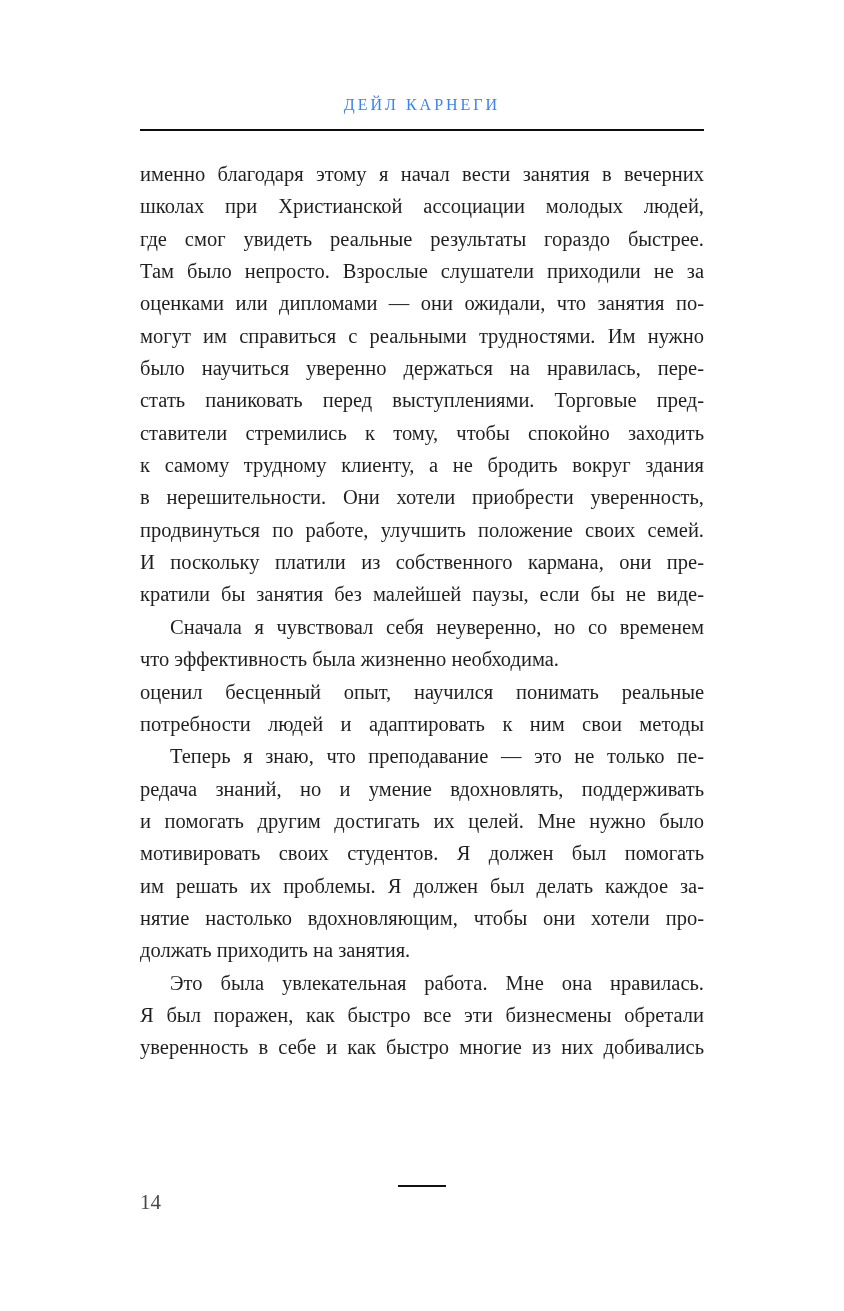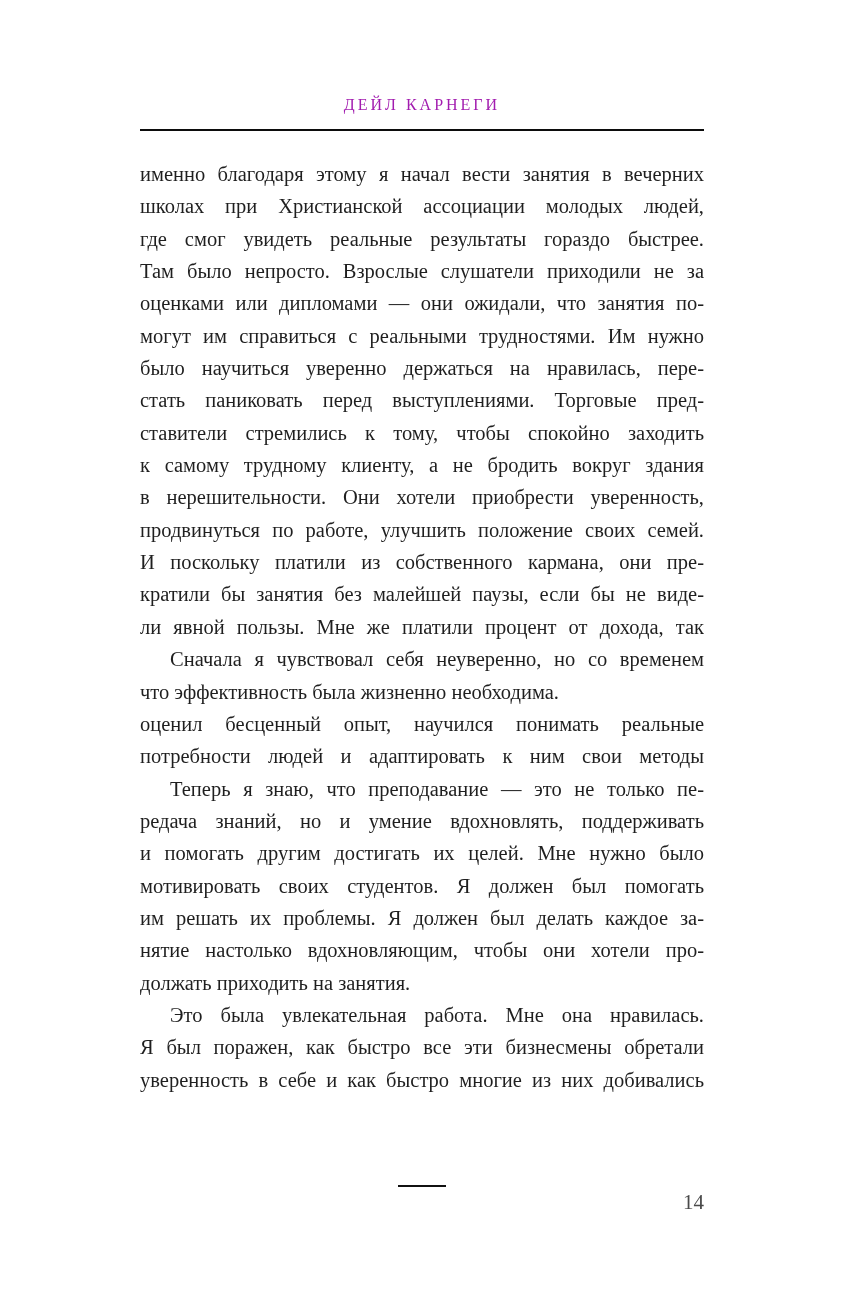--- a/index.html
+++ b/index.html
@@ -17,21 +17,21 @@
     overflow: hidden;
   }
   .running-header {
     position: absolute;
     left: 140px;
     width: 564px;
     top: 96px;
     text-align: center;
     font-size: 16px;
     letter-spacing: 3px;
-    color: #a21caf;
+    color: #3b82f6;
   }
   .header-rule {
     position: absolute;
     left: 140px;
     width: 564px;
     top: 129px;
     height: 0;
     border-top: 2.5px solid #0c0c0c;
   }
   .text-body {
@@ -62,21 +62,21 @@
     width: 48px;
     top: 1185px;
     height: 0;
     border-top: 2px solid #111111;
   }
   .page-number {
     position: absolute;
     left: 140px;
     width: 564px;
     top: 1190px;
-    text-align: right;
+    text-align: left;
     font-size: 21px;
     color: #4a4a4a;
   }
 </style>
 </head>
 <body>
 
 <div class="page">
 
   <div class="running-header">ДЕЙЛ КАРНЕГИ</div>
@@ -91,21 +91,20 @@
       <div class="line">оценками или дипломами — они ожидали, что занятия по-</div>
       <div class="line">могут им справиться с реальными трудностями. Им нужно</div>
       <div class="line">было научиться уверенно держаться на нравилась, пере-</div>
       <div class="line">стать паниковать перед выступлениями. Торговые пред-</div>
       <div class="line">ставители стремились к тому, чтобы спокойно заходить</div>
       <div class="line">к самому трудному клиенту, а не бродить вокруг здания</div>
       <div class="line">в нерешительности. Они хотели приобрести уверенность,</div>
       <div class="line">продвинуться по работе, улучшить положение своих семей.</div>
       <div class="line">И поскольку платили из собственного кармана, они пре-</div>
       <div class="line">кратили бы занятия без малейшей паузы, если бы не виде-</div>
-      <div class="line">ли явной пользы. Мне же платили процент от дохода, так</div>
       <div class="line indent">Сначала я чувствовал себя неуверенно, но со временем</div>
       <div class="line last">что эффективность была жизненно необходима.</div>
       <div class="line">оценил бесценный опыт, научился понимать реальные</div>
       <div class="line">потребности людей и адаптировать к ним свои методы</div>
       <div class="line indent">Теперь я знаю, что преподавание — это не только пе-</div>
       <div class="line">редача знаний, но и умение вдохновлять, поддерживать</div>
       <div class="line">и помогать другим достигать их целей. Мне нужно было</div>
       <div class="line">мотивировать своих студентов. Я должен был помогать</div>
       <div class="line">им решать их проблемы. Я должен был делать каждое за-</div>
       <div class="line">нятие настолько вдохновляющим, чтобы они хотели про-</div>

